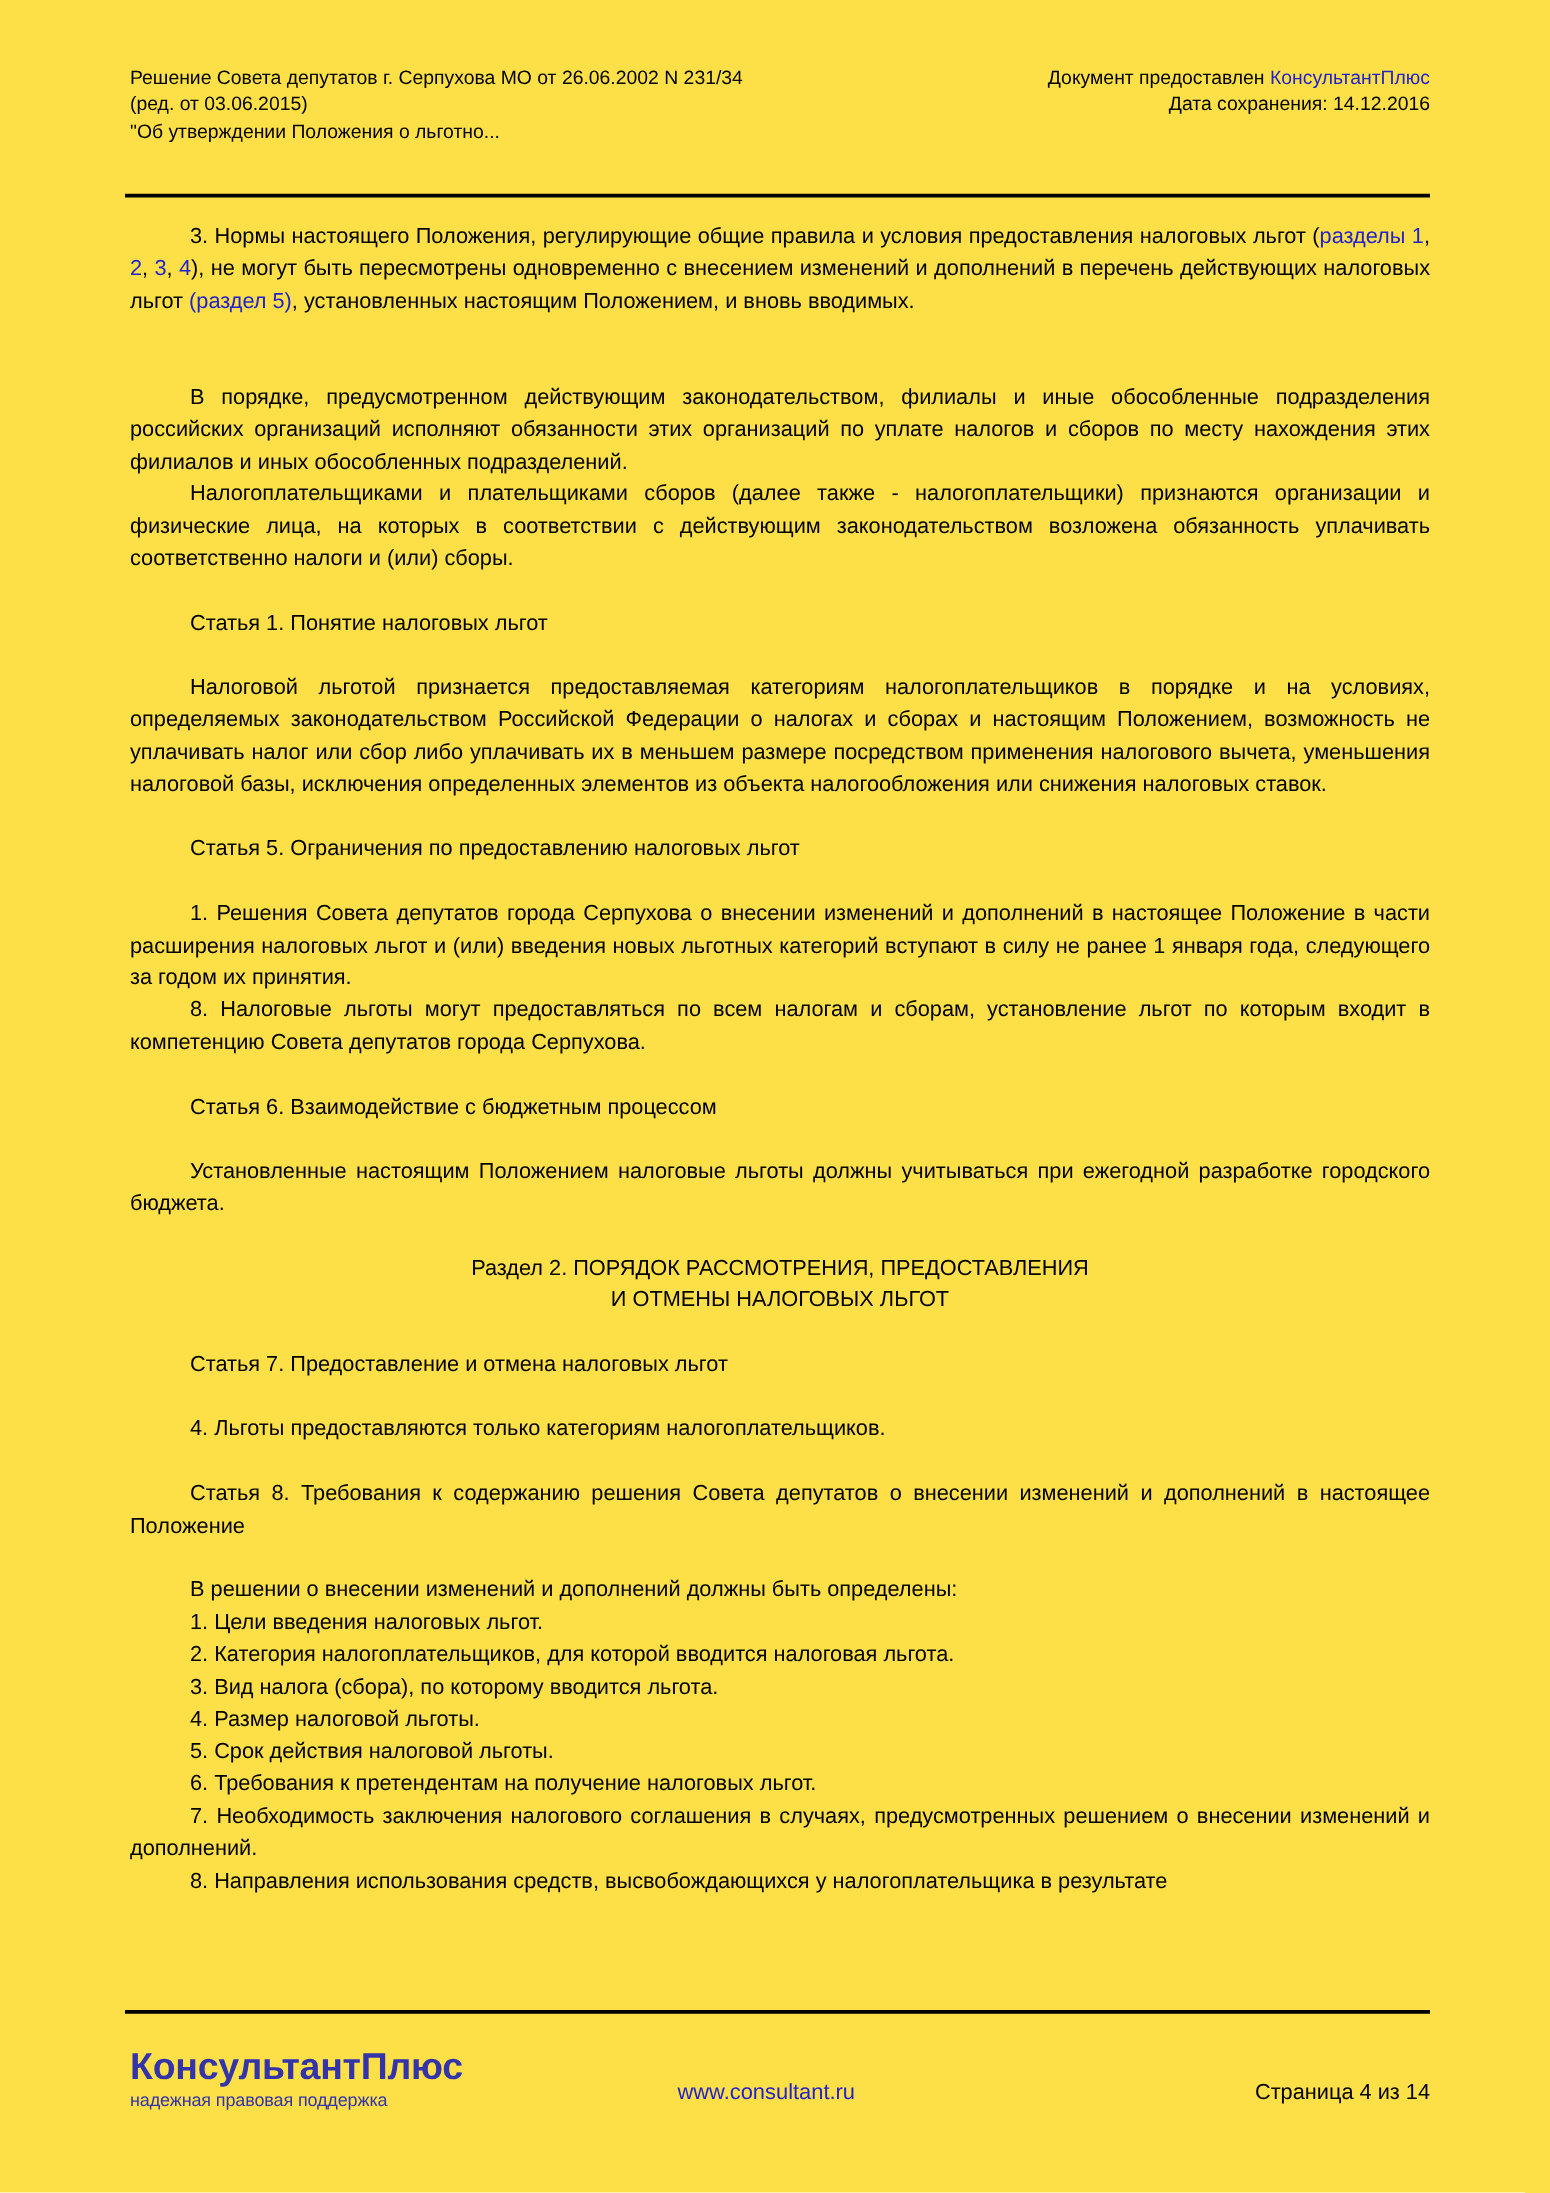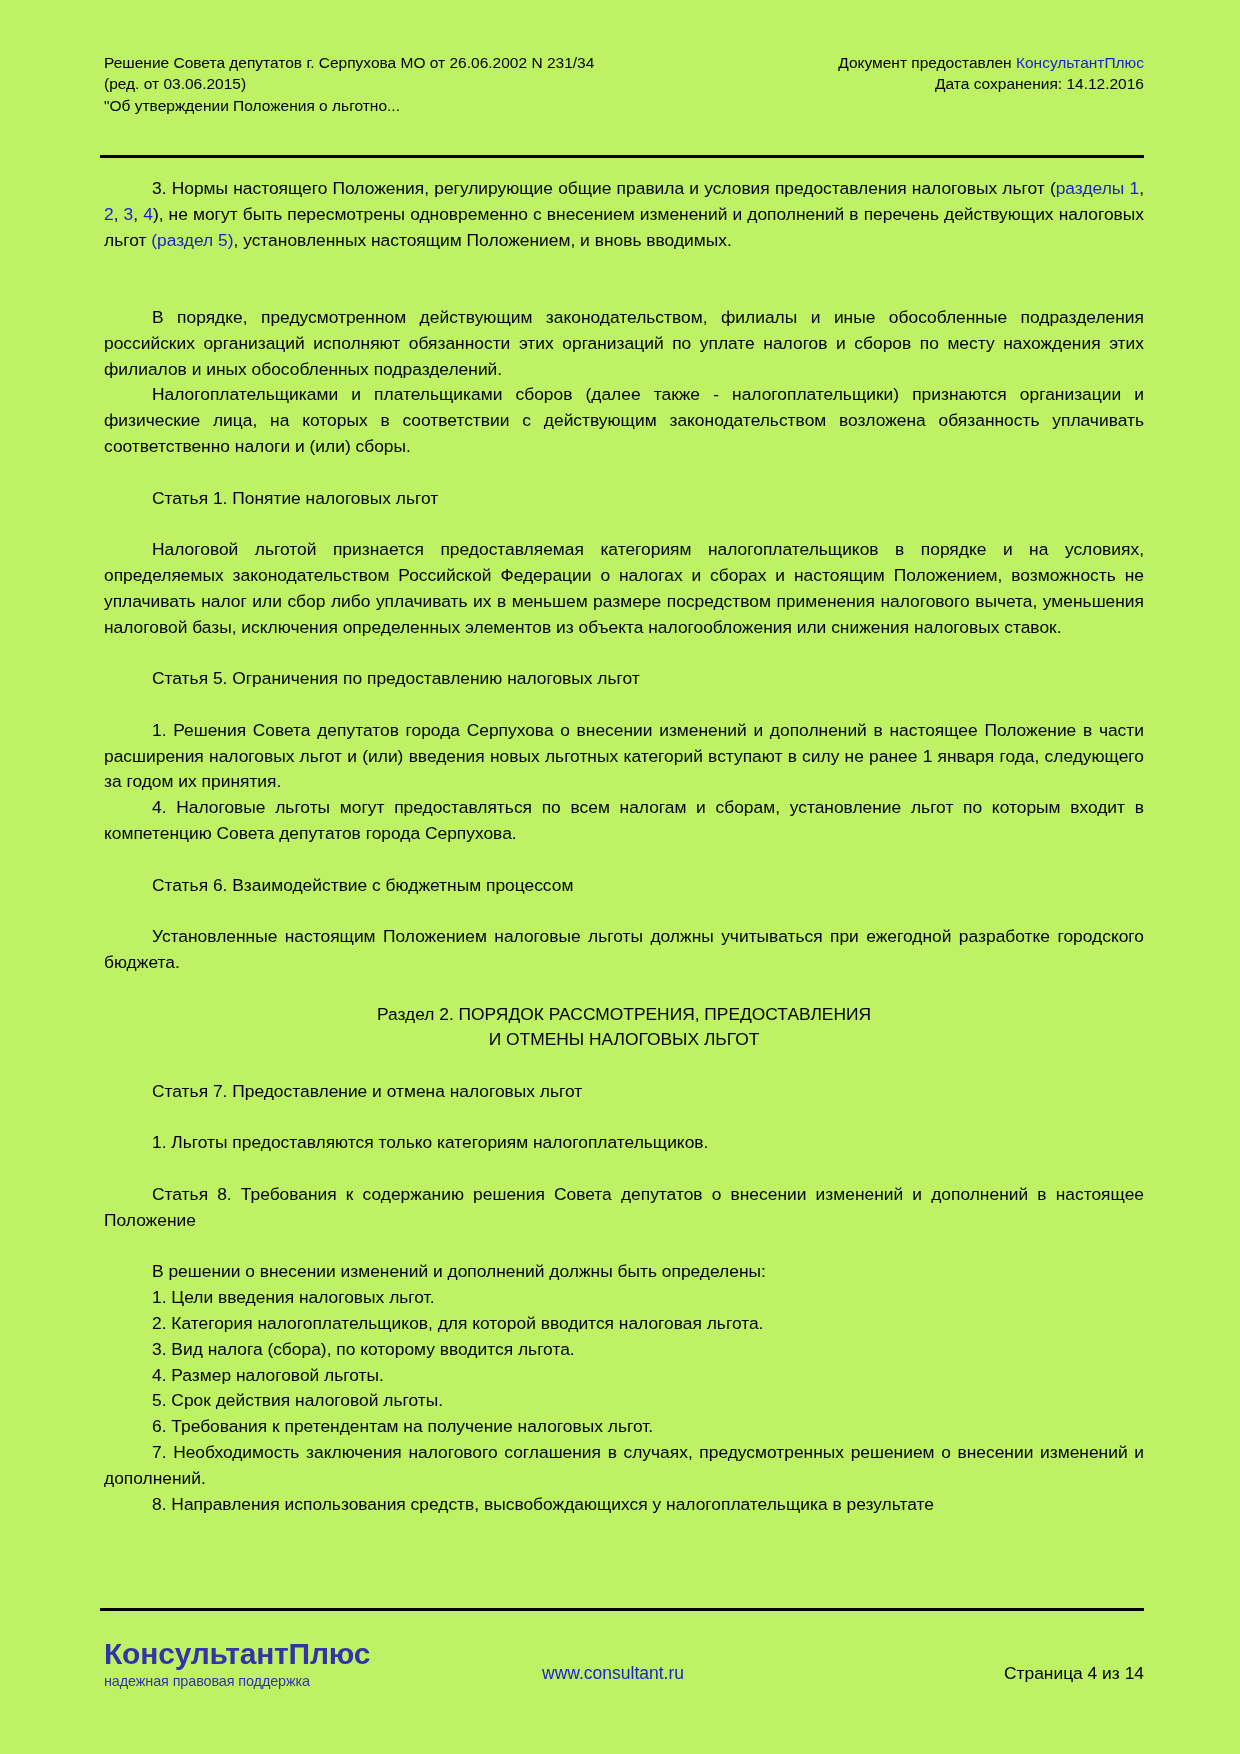--- a/index.html
+++ b/index.html
@@ -10,21 +10,21 @@
   }
   body {
     font-family: "Liberation Sans", sans-serif;
     color: #000000;
   }
   .page {
     position: relative;
     width: 1240px;
     height: 1754px;
     margin: 0 auto;
-    background: #bef264;
+    background: #fde047;
     box-sizing: border-box;
     overflow: hidden;
   }
 
   
   .doc-header {
     position: absolute;
     top: 52px;
     left: 104px;
     right: 96px;
@@ -173,42 +173,42 @@
 
     <p class="p indent">Налоговой льготой признается предоставляемая категориям налогоплательщиков в порядке и на условиях, определяемых законодательством Российской Федерации о налогах и сборах и настоящим Положением, возможность не уплачивать налог или сбор либо уплачивать их в меньшем размере посредством применения налогового вычета, уменьшения налоговой базы, исключения определенных элементов из объекта налогообложения или снижения налоговых ставок.</p>
 
     <div class="spacer"></div>
 
     <p class="p indent">Статья 5. Ограничения по предоставлению налоговых льгот</p>
 
     <div class="spacer"></div>
 
     <p class="p indent">1. Решения Совета депутатов города Серпухова о внесении изменений и дополнений в настоящее Положение в части расширения налоговых льгот и (или) введения новых льготных категорий вступают в силу не ранее 1 января года, следующего за годом их принятия.</p>
-    <p class="p indent">4. Налоговые льготы могут предоставляться по всем налогам и сборам, установление льгот по которым входит в компетенцию Совета депутатов города Серпухова.</p>
+    <p class="p indent">8. Налоговые льготы могут предоставляться по всем налогам и сборам, установление льгот по которым входит в компетенцию Совета депутатов города Серпухова.</p>
 
     <div class="spacer"></div>
 
     <p class="p indent">Статья 6. Взаимодействие с бюджетным процессом</p>
 
     <div class="spacer"></div>
 
     <p class="p indent">Установленные настоящим Положением налоговые льготы должны учитываться при ежегодной разработке городского бюджета.</p>
 
     <div class="spacer"></div>
 
     <p class="p center">Раздел 2. ПОРЯДОК РАССМОТРЕНИЯ, ПРЕДОСТАВЛЕНИЯ</p>
     <p class="p center">И ОТМЕНЫ НАЛОГОВЫХ ЛЬГОТ</p>
 
     <div class="spacer"></div>
 
     <p class="p indent">Статья 7. Предоставление и отмена налоговых льгот</p>
 
     <div class="spacer"></div>
 
-    <p class="p indent">1. Льготы предоставляются только категориям налогоплательщиков.</p>
+    <p class="p indent">4. Льготы предоставляются только категориям налогоплательщиков.</p>
 
     <div class="spacer"></div>
 
     <p class="p indent">Статья 8. Требования к содержанию решения Совета депутатов о внесении изменений и дополнений в настоящее Положение</p>
 
     <div class="spacer"></div>
 
     <p class="p indent">В решении о внесении изменений и дополнений должны быть определены:</p>
     <p class="p indent">1. Цели введения налоговых льгот.</p>
     <p class="p indent">2. Категория налогоплательщиков, для которой вводится налоговая льгота.</p>

